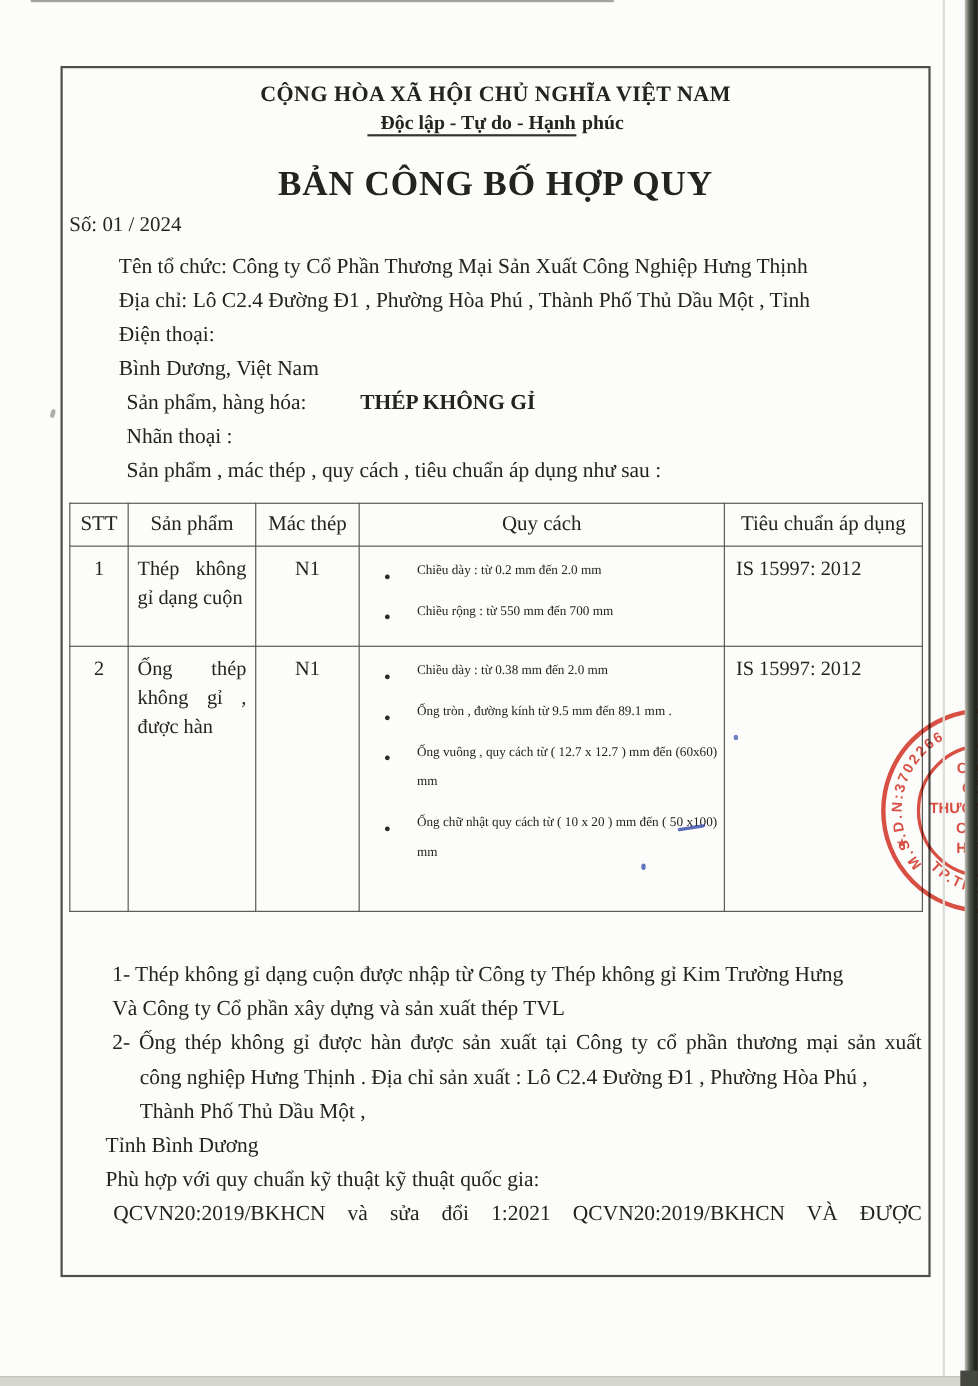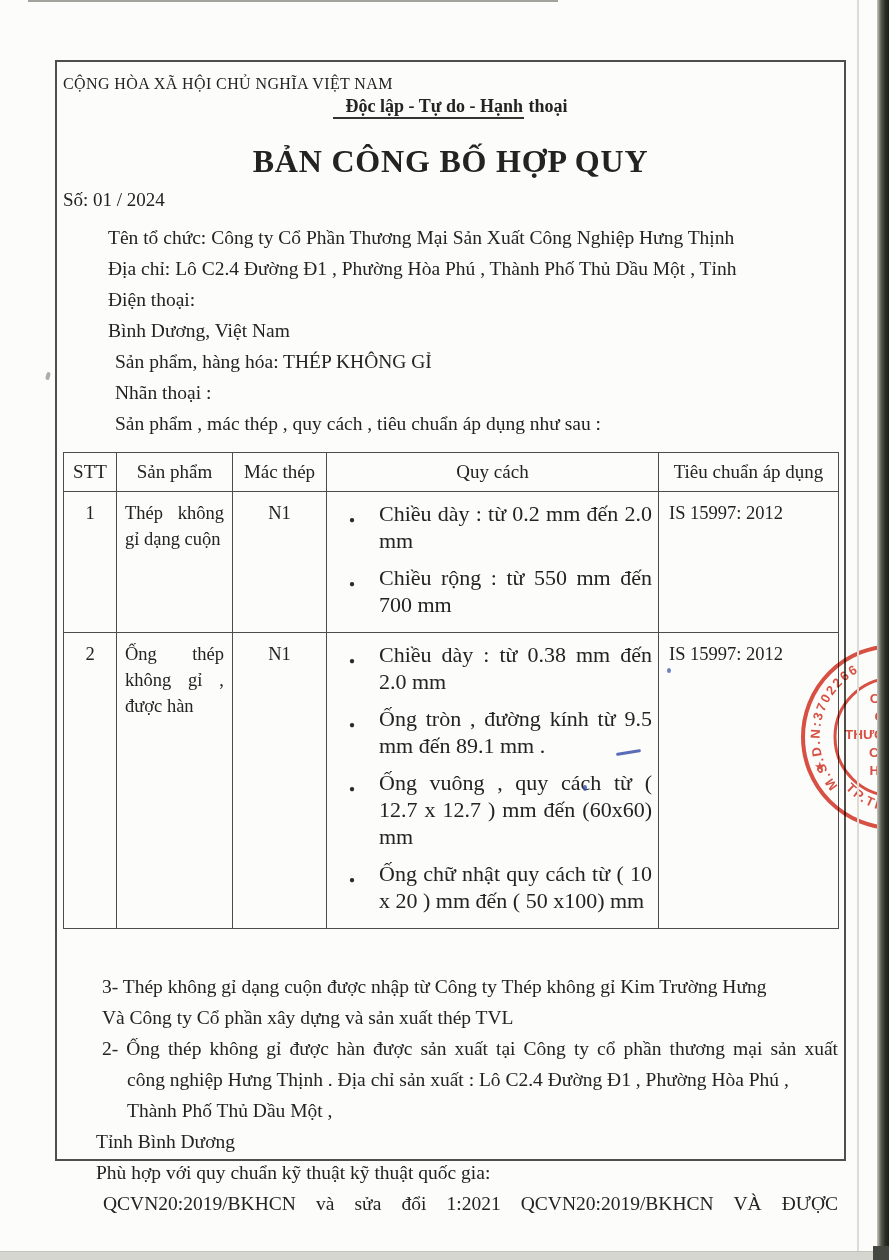--- a/index.html
+++ b/index.html
@@ -20,43 +20,43 @@
   .speck-dot1  { left:583px; top:785px; width:4px; height:6px; background:#3d52ad; border-radius:50%; opacity:.8; }
   .speck-dot2  { left:667px; top:668px; width:4px; height:5px; background:#4a5fb5; border-radius:50%; opacity:.8; }
   .speck-gray  { left:46px;  top:372px; width:4px; height:8px; background:#9a9a94; border-radius:2px; transform:rotate(15deg); opacity:.8; }
 
   
   .frame {
     position:absolute; left:55px; top:60px; width:791px; height:1101px;
     border:2px solid #4e4e4a; box-sizing:border-box;
     padding:13px 6px 0 6px;
   }
-  .nat-title { font-weight:normal; font-size:16px; letter-spacing:.4px; }
+  .nat-title { text-align:center; font-weight:bold; font-size:20px; letter-spacing:.4px; }
   .motto     { text-align:center; font-weight:bold; font-size:18px; margin-top:3px; }
   .motto .ul { border-bottom:2px solid #33332f; padding:0 1px 1px 12px; }
   .doc-title { text-align:center; font-weight:bold; font-size:32px; letter-spacing:.8px; margin-top:26px; }
   .doc-no    { text-align:left; font-size:19px; margin-top:9px; }
 
   .body-text { font-size:19.5px; line-height:31px; margin-top:11px; }
   .body-text p { margin:0; padding-left:45px; }
   .body-text p.ind { padding-left:52px; }
-  .bold { font-weight:normal; }
+  .bold { font-weight:bold;margin-left:44px; }
 
   
   table { border-collapse:collapse; table-layout:fixed; width:775px; margin:13px 0 0 0;border-radius:28px; }
   th,td { border:1.6px solid #4c4c48; vertical-align:top; }
   th { height:38px; vertical-align:middle; font-weight:normal; font-size:19px; text-align:center; padding:0 10px; }
   th.c { text-align:center; padding:0; }
   td { font-size:18.5px; padding:8px 6px; line-height:26px; }
   td.c { text-align:center; }
   td.sp { text-align:justify; padding:8px 8px; }
   td.qc { padding:6px 6px 4px 6px; }
   td.tc { padding:8px 10px;margin-top:47px; }
   ul.bullets { list-style:none; margin:2px 0 0 0; padding:0; }
-  ul.bullets li { position:relative; padding-left:46px; margin-bottom:10px; text-align:justify; line-height:27px; font-size:22px; }
+  ul.bullets li { position:relative; padding-left:46px; margin-bottom:10px; text-align:justify; line-height:27px; font-size:12px; }
   ul.bullets li::before { content:"●"; position:absolute; left:16px; top:6px; font-size:10px; color:#2b2b28; }
 
   
   .notes { margin-top:42px; font-size:19.5px; line-height:31px; }
   .notes div { margin:0; }
   .n-l1  { padding-left:39px; }
   .n-ind { padding-left:64px; }
   .n-sm  { padding-left:33px; }
   .jl    { text-align:justify; text-align-last:justify; }
   .n-std1{ padding-left:40px; }
@@ -73,21 +73,21 @@
 <body>
 
 <div class="page">
 
   <div class="edge-top"></div>
   <div class="paper-shadow"></div>
 
   <div class="frame">
 
     <div class="nat-title">CỘNG HÒA XÃ HỘI CHỦ NGHĨA VIỆT NAM</div>
-    <div class="motto"><span class="ul">Độc lập - Tự do - Hạnh</span><span> thoại</span></div>
+    <div class="motto"><span class="ul">Độc lập - Tự do - Hạnh</span><span> phúc</span></div>
 
     <div class="doc-title">BẢN CÔNG BỐ HỢP QUY</div>
     <div class="doc-no">Số: 01 / 2024</div>
 
     <div class="body-text">
       <p>Tên tổ chức: Công ty Cổ Phần Thương Mại Sản Xuất Công Nghiệp Hưng Thịnh</p>
       <p>Địa chỉ: Lô C2.4 Đường Đ1 , Phường Hòa Phú , Thành Phố Thủ Dầu Một , Tỉnh</p>
       <p>Điện thoại:</p>
       <p>Bình Dương, Việt Nam</p>
       <p class="ind"><span>Sản phẩm, hàng hóa: </span><span class="bold">THÉP KHÔNG GỈ</span></p>
@@ -134,21 +134,21 @@
             <li>Ống vuông , quy cách từ ( 12.7 x 12.7 ) mm đến (60x60) mm</li>
             <li>Ống chữ nhật quy cách từ ( 10 x 20 ) mm đến ( 50 x100) mm</li>
           </ul>
         </td>
         <td class="tc">IS 15997: 2012</td>
       </tr>
     </tbody>
       </table>
 
     <div class="notes">
-      <div class="n-l1">3-  Thép không gỉ dạng cuộn được nhập từ Công ty Thép không gỉ Kim Trường Hưng</div>
+      <div class="n-l1">1-  Thép không gỉ dạng cuộn được nhập từ Công ty Thép không gỉ Kim Trường Hưng</div>
       <div class="n-l1">Và Công ty Cổ phần xây dựng và sản xuất thép TVL</div>
       <div class="n-l1 jl">2-  Ống thép không gỉ được hàn được sản xuất tại Công ty cổ phần thương mại sản xuất</div>
       <div class="n-ind">công nghiệp Hưng Thịnh . Địa chỉ sản xuất : Lô C2.4 Đường Đ1 , Phường Hòa Phú ,</div>
       <div class="n-ind">Thành Phố Thủ Dầu Một ,</div>
       <div class="n-sm">Tỉnh Bình Dương</div>
       <div class="n-sm">Phù hợp với quy chuẩn kỹ thuật kỹ thuật quốc gia:</div>
       <div class="n-std1 jl">QCVN20:2019/BKHCN và sửa đổi 1:2021 QCVN20:2019/BKHCN VÀ ĐƯỢC</div>
     </div>
   </div>
 

